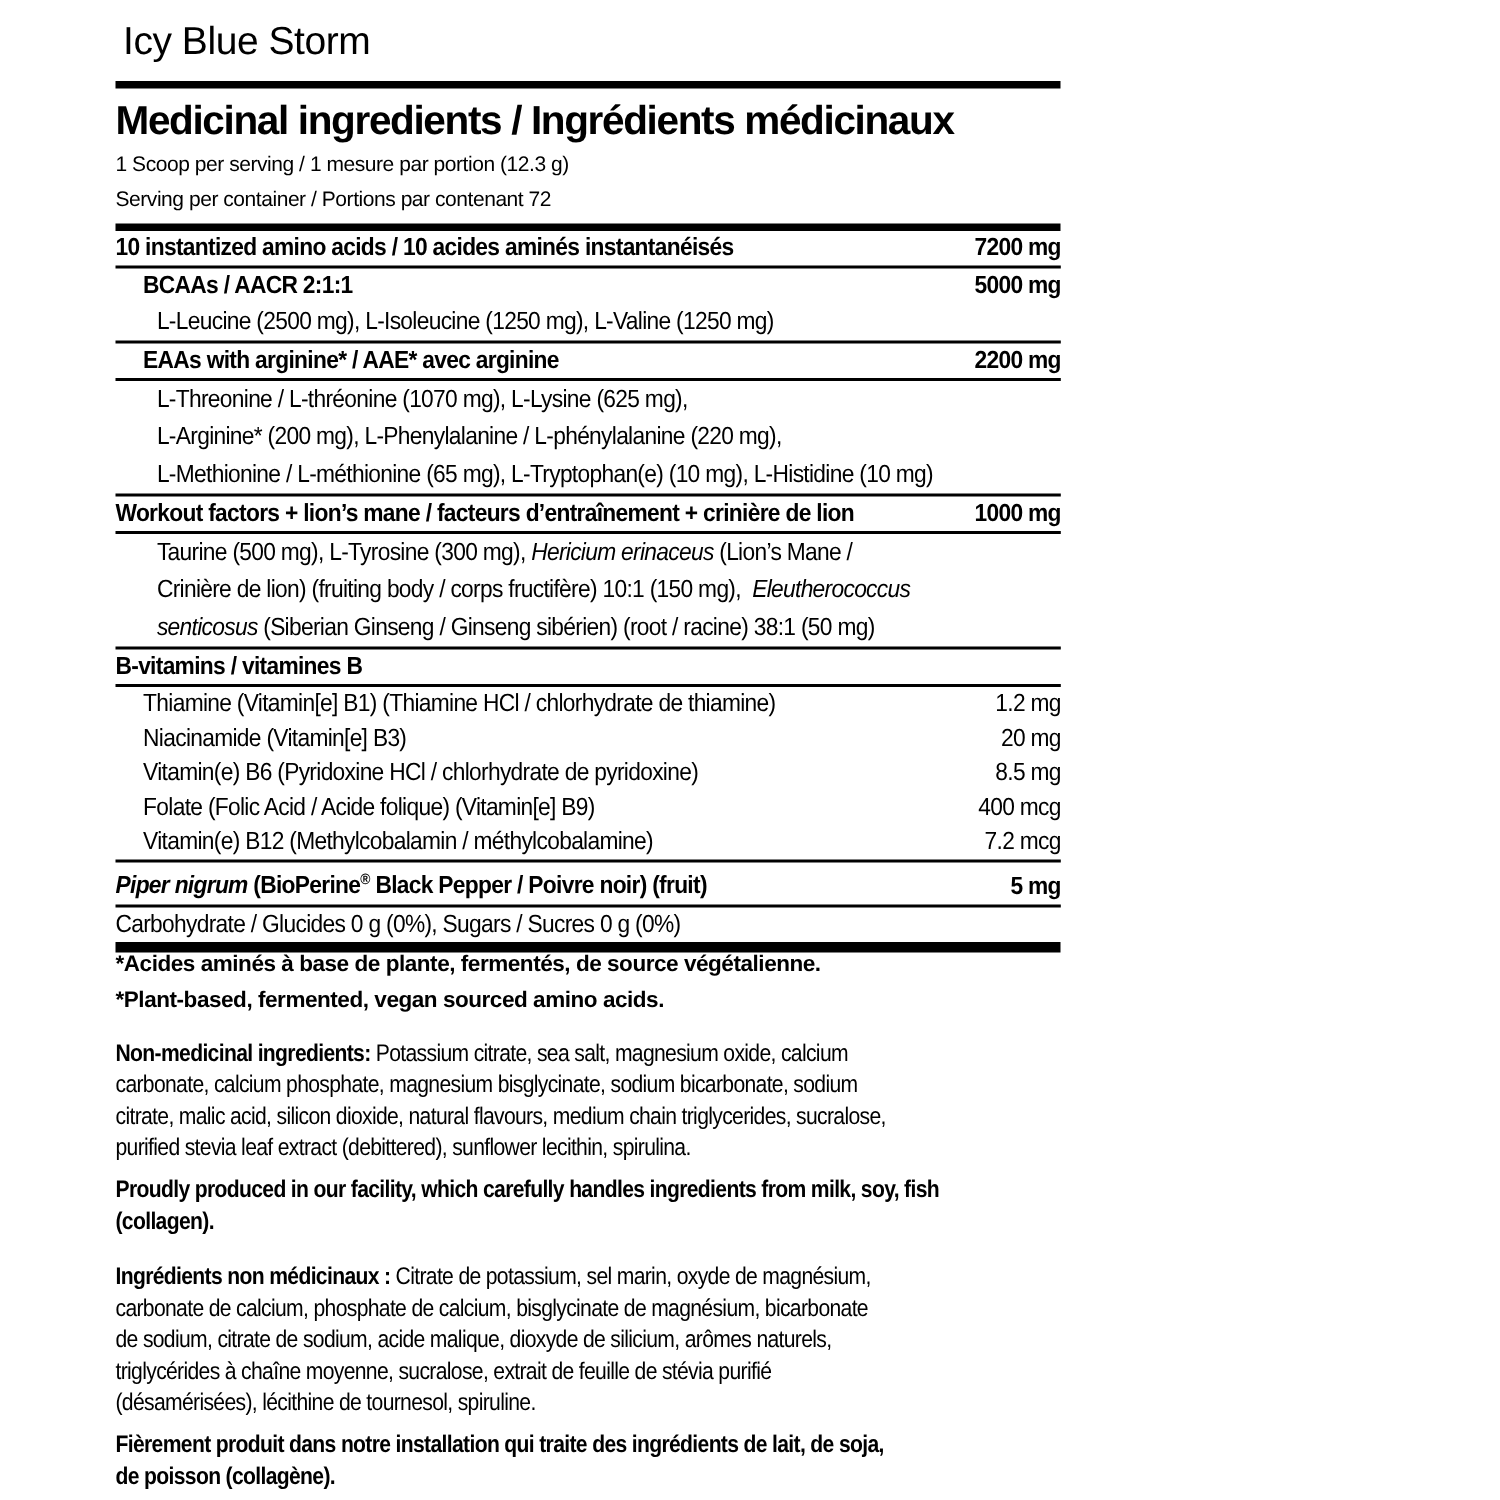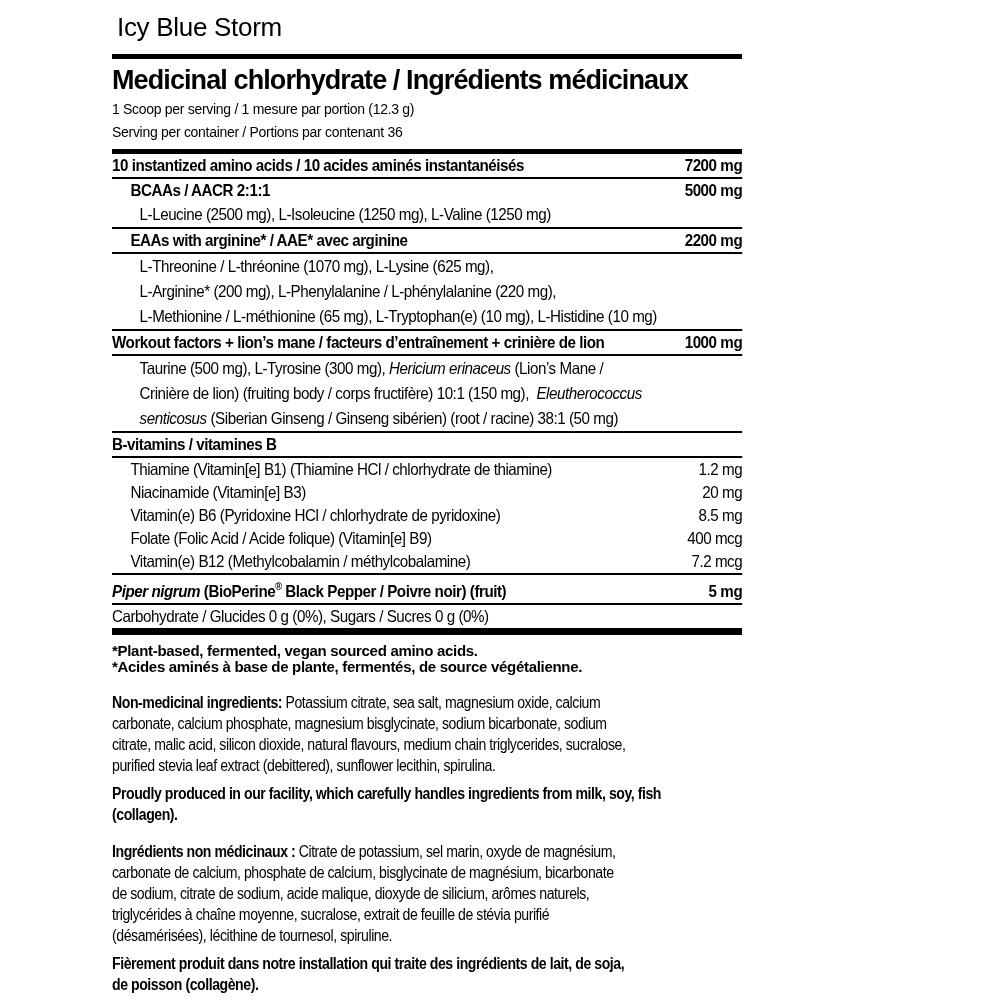--- a/index.html
+++ b/index.html
@@ -1,21 +1,21 @@
 <!DOCTYPE html>
 <html><head>
 <meta charset="utf-8">
 <style>
   html,body{margin:0;padding:0}
   body{
     width:1000px;height:1000px;background:#fff;color:#000;
     font-family:"Liberation Sans","DejaVu Sans",sans-serif;
     overflow:hidden;
   }
-  .panel{width:630px;margin-left:112px;padding-top:12px}
+  .panel{width:630px;margin-left:77px;padding-top:12px}
   .flavor{font-size:26px;line-height:30px;letter-spacing:-0.3px;margin:0 0 12px 5px;font-weight:normal}
   .bar{height:5px;background:#000}
   .bar.bottom{height:7px}
   .mi-head{font-weight:bold;font-size:27px;line-height:30px;letter-spacing:-0.9px;margin:6px 0 3px;white-space:nowrap}
   .serving{font-size:14px;line-height:23px;letter-spacing:-0.3px}
   .serving.last{margin-bottom:5px}
   
   .tbl{width:685px;transform:scaleX(0.92);transform-origin:0 0;font-size:16.5px;letter-spacing:-0.5px}
   .row{display:flex;justify-content:space-between;align-items:baseline;white-space:nowrap}
   .row.main{line-height:21px;padding:1px 0}
@@ -39,24 +39,24 @@
 </style>
 </head>
 <body>
 
 <div class="panel">
 
   <h1 class="flavor">Icy Blue Storm</h1>
 
   <div class="bar"></div>
 
-  <h2 class="mi-head">Medicinal chlorhydrate / Ingrédients médicinaux</h2>
+  <h2 class="mi-head">Medicinal ingredients / Ingrédients médicinaux</h2>
 
   <div class="serving">1 Scoop per serving / 1 mesure par portion (12.3 g)</div>
-  <div class="serving last">Serving per container / Portions par contenant 36</div>
+  <div class="serving last">Serving per container / Portions par contenant 72</div>
 
   <div class="bar"></div>
 
   <div class="tbl">
       <div class="row main b">
         <span class="lab"><span>10 instantized amino acids / 10 acides aminés instantanéisés</span></span>
         <span class="amt">7200 mg</span>
       </div>
       <div class="rule"></div>
       <div class="row main b i1">
@@ -127,22 +127,22 @@
         <span class="amt">5 mg</span>
       </div>
       <div class="rule"></div>
       <div class="row main">
         <span class="lab"><span>Carbohydrate / Glucides 0 g (0%), Sugars / Sucres 0 g (0%)</span></span>
       </div>
     </div>
 
   <div class="bar bottom"></div>
 
+  <div class="fn">*Acides aminés à base de plante, fermentés, de source végétalienne.</div>
   <div class="fn first">*Plant-based, fermented, vegan sourced amino acids.</div>
-  <div class="fn">*Acides aminés à base de plante, fermentés, de source végétalienne.</div>
 
   <p class="para"><b>Non-medicinal ingredients:</b><span> Potassium citrate, sea salt, magnesium oxide, calcium
 carbonate, calcium phosphate, magnesium bisglycinate, sodium bicarbonate, sodium
 citrate, malic acid, silicon dioxide, natural flavours, medium chain triglycerides, sucralose,
 purified stevia leaf extract (debittered), sunflower lecithin, spirulina.</span></p>
 
   <p class="para bold tight">Proudly produced in our facility, which carefully handles ingredients from milk, soy, fish
 (collagen).</p>
 
   <p class="para"><b>Ingrédients non médicinaux :</b><span> Citrate de potassium, sel marin, oxyde de magnésium,

